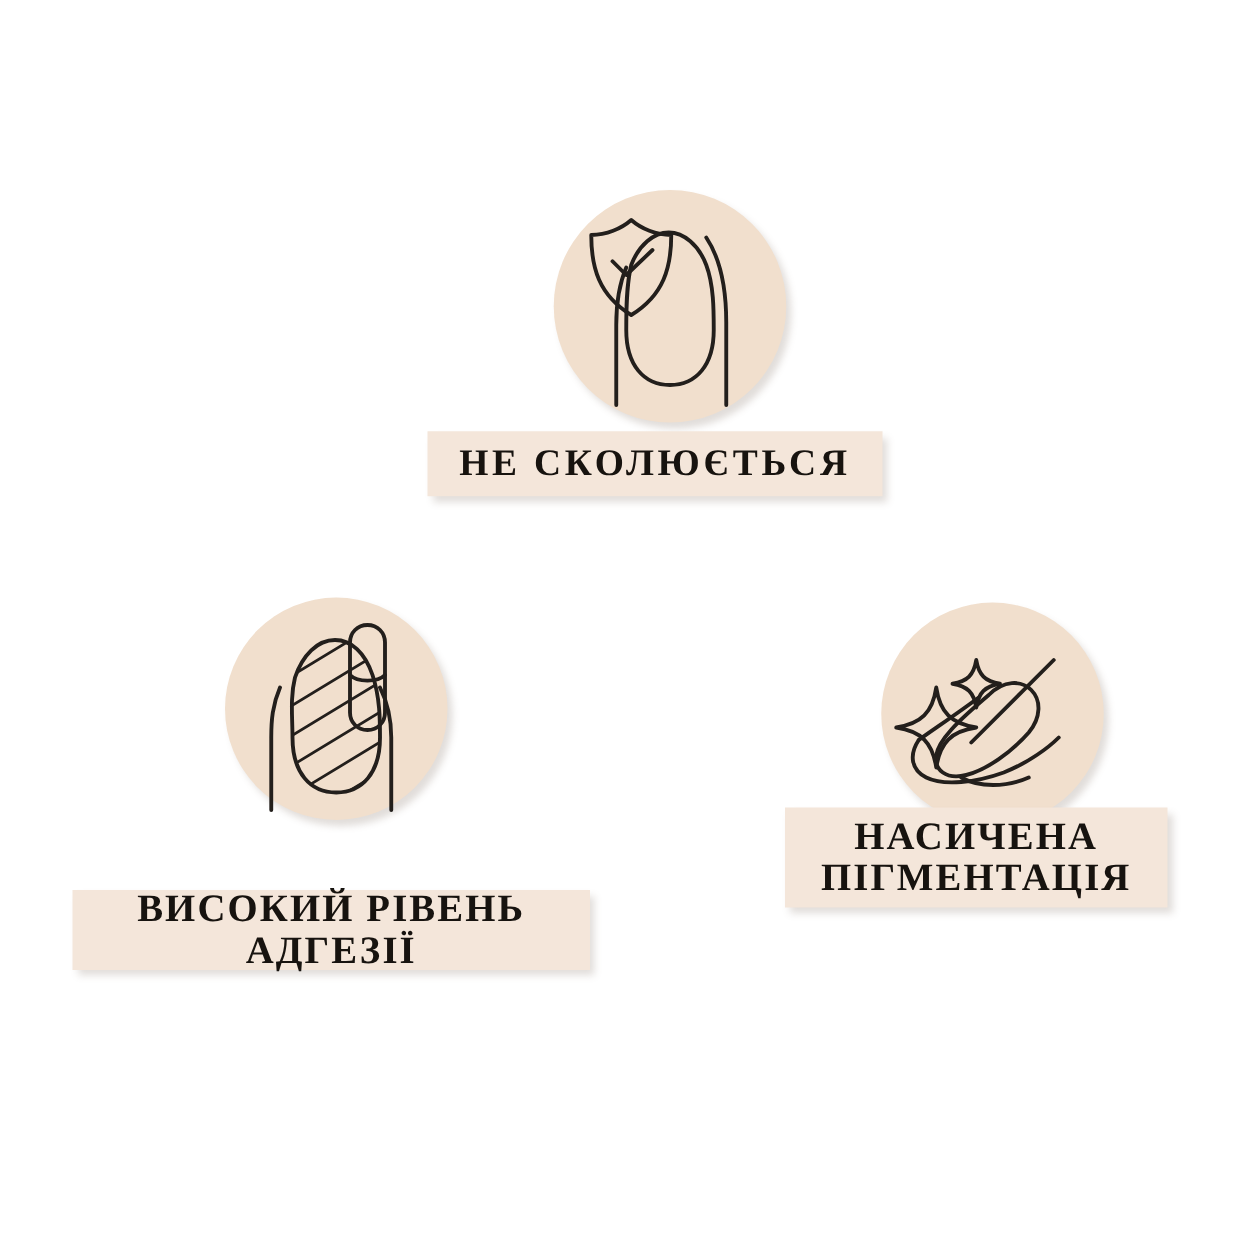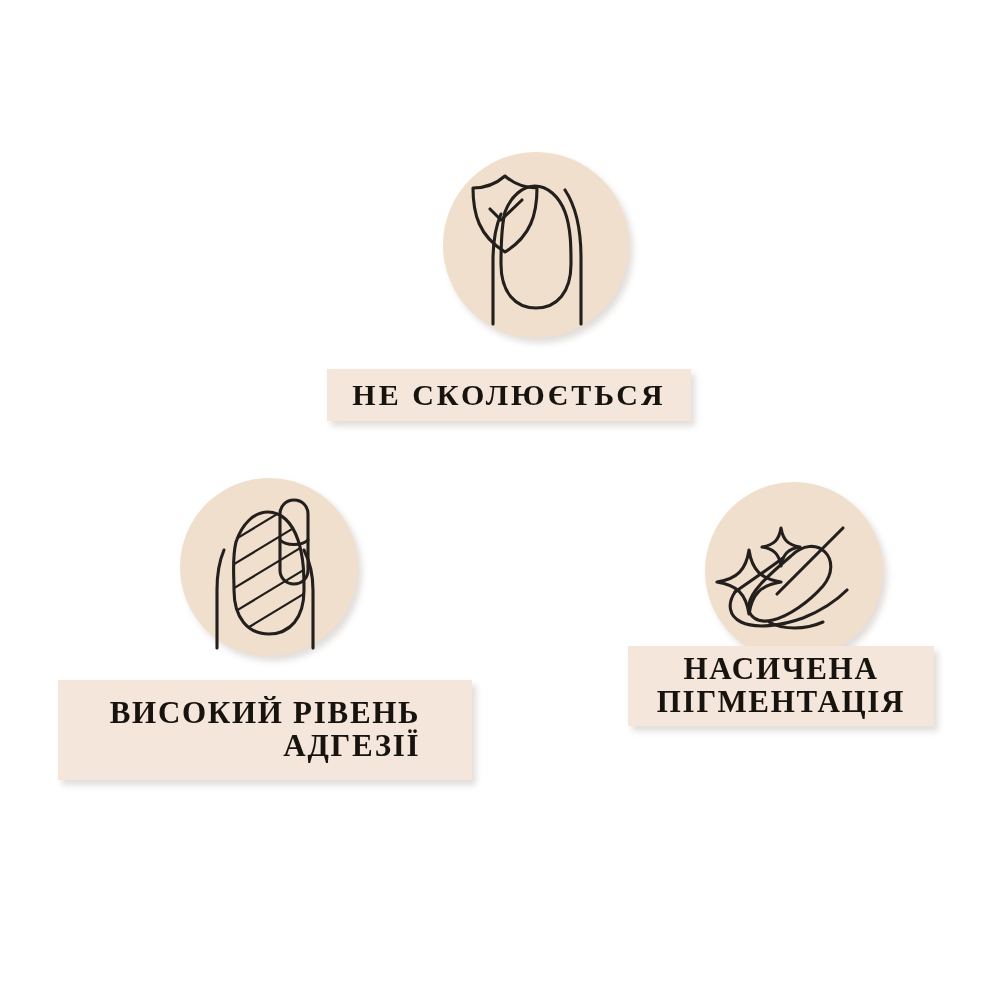--- a/index.html
+++ b/index.html
@@ -60,30 +60,30 @@
     text-transform: uppercase;
     white-space: pre-line;
     padding: 0 10px;
   }
 
   
   #feature-chip-resistant .badge-circle {
     left: 443px; top: 152px; width: 186px; height: 186px;
   }
   #feature-chip-resistant .label-band {
-    left: 327px; top: 345px; width: 364px; height: 52px; margin-top: 24px;
+    left: 342px; top: 345px; width: 364px; height: 52px;
   }
   #feature-chip-resistant .label-text { font-size: 30px; letter-spacing: 0.10em; }
 
   
   #feature-high-adhesion .badge-circle {
     left: 180px; top: 478px; width: 178px; height: 178px;
   }
   #feature-high-adhesion .label-band {
-    left: 58px; top: 680px; width: 414px; height: 100px; text-align: right;
+    left: 58px; top: 712px; width: 414px; height: 64px;
   }
   #feature-high-adhesion .label-text { font-size: 31px; }
 
   
   #feature-rich-pigment .badge-circle {
     left: 705px; top: 482px; width: 178px; height: 178px;
   }
   #feature-rich-pigment .label-band {
     left: 628px; top: 646px; width: 306px; height: 80px;
   }

